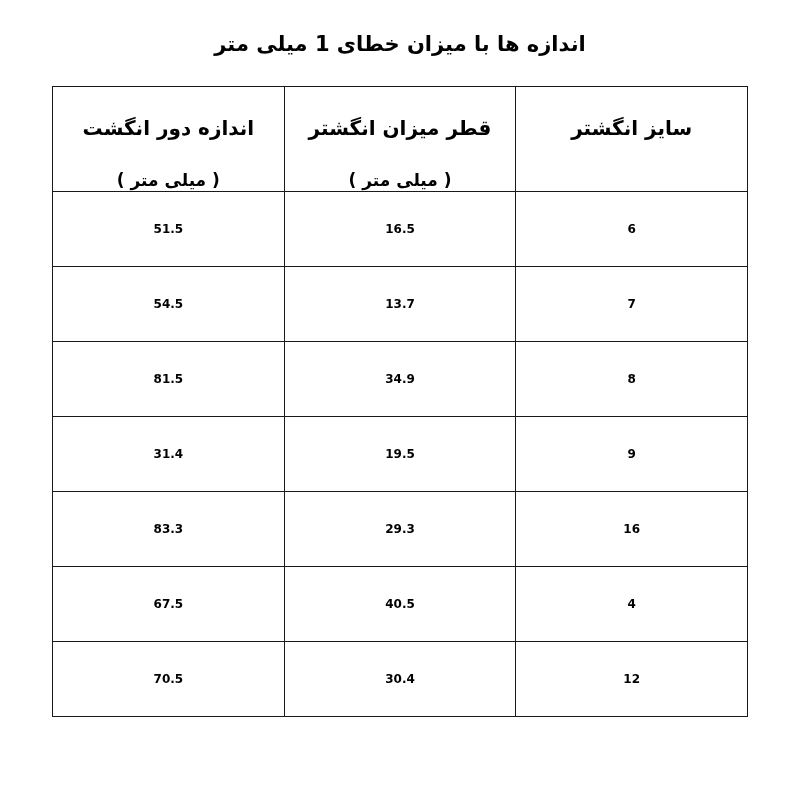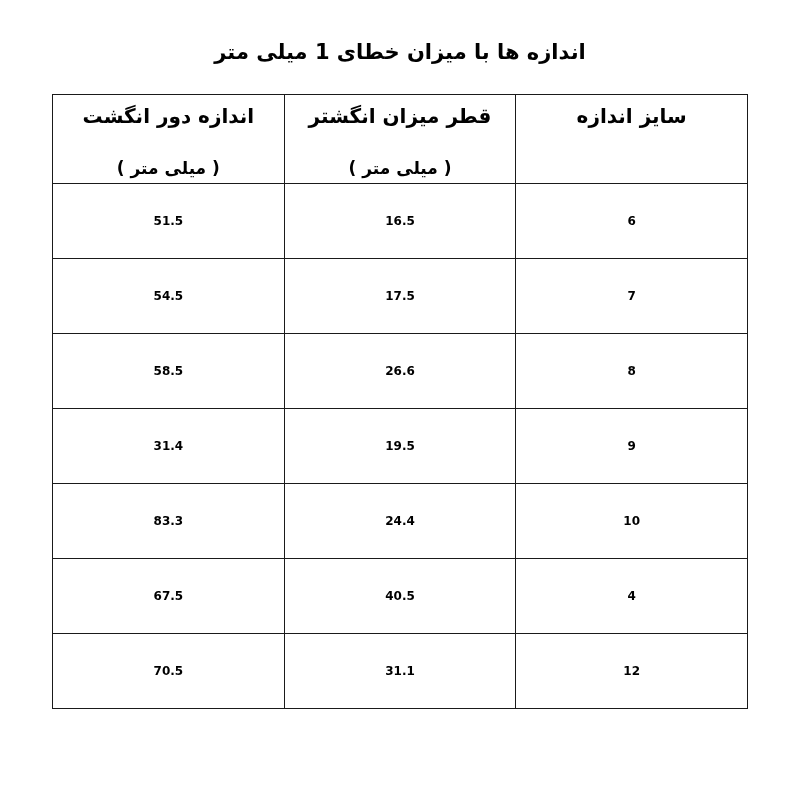--- a/index.html
+++ b/index.html
@@ -14,21 +14,21 @@
   .page {
     width: 800px;
     height: 800px;
     direction: rtl;
   }
   .page-title {
     text-align: center;
     font-size: 21px;
     font-weight: bold;
     color: #000000;
-    padding-top: 40px;
+    padding-top: 32px;
     padding-bottom: 30px;
     letter-spacing: 0;
   }
   table.size-table {
     border-collapse: collapse;
     table-layout: fixed;
     width: 696px;
     margin: 0 52px;
     background: #ffffff;
   }
@@ -36,21 +36,21 @@
   table.size-table td {
     border: 1.5px solid #1a1a1a;
     text-align: center;
     vertical-align: middle;
     font-weight: bold;
     width: 33.33%;
   }
   table.size-table th {
     height: 89px;
     vertical-align: top;
-    padding-top: 8px;
+    padding-top: 28px;
     font-size: 20px;
   }
   th .hdr-line1 {
     font-size: 20px;
     line-height: 1.3;
   }
   th .hdr-line2 {
     font-size: 17px;
     margin-top: 28px;
     line-height: 1.3;
@@ -67,65 +67,65 @@
 <body>
 
 <div class="page">
 
   <div class="page-title">اندازه ها با میزان خطای 1 میلی متر</div>
 
   <table class="size-table">
     <thead>
       <tr>
         <th>
-          <div class="hdr-line1">سایز اندازه</div>
+          <div class="hdr-line1">سایز انگشتر</div>
           <div class="hdr-line2"></div>
         </th>
         <th>
           <div class="hdr-line1">قطر میزان انگشتر</div>
           <div class="hdr-line2">( میلی متر )</div>
         </th>
         <th>
           <div class="hdr-line1">اندازه دور انگشت</div>
           <div class="hdr-line2">( میلی متر )</div>
         </th>
       </tr>
     </thead>
     <tbody>
       <tr>
         <td>6</td>
         <td>16.5</td>
         <td>51.5</td>
       </tr>
       <tr>
         <td>7</td>
-        <td>17.5</td>
+        <td>13.7</td>
         <td>54.5</td>
       </tr>
       <tr>
         <td>8</td>
-        <td>26.6</td>
-        <td>58.5</td>
+        <td>34.9</td>
+        <td>81.5</td>
       </tr>
       <tr>
         <td>9</td>
         <td>19.5</td>
         <td>31.4</td>
       </tr>
       <tr>
-        <td>10</td>
-        <td>24.4</td>
+        <td>16</td>
+        <td>29.3</td>
         <td>83.3</td>
       </tr>
       <tr>
         <td>4</td>
         <td>40.5</td>
         <td>67.5</td>
       </tr>
       <tr>
         <td>12</td>
-        <td>31.1</td>
+        <td>30.4</td>
         <td>70.5</td>
       </tr>
     </tbody>
   </table>
 
 </div>
 
 </body></html>

